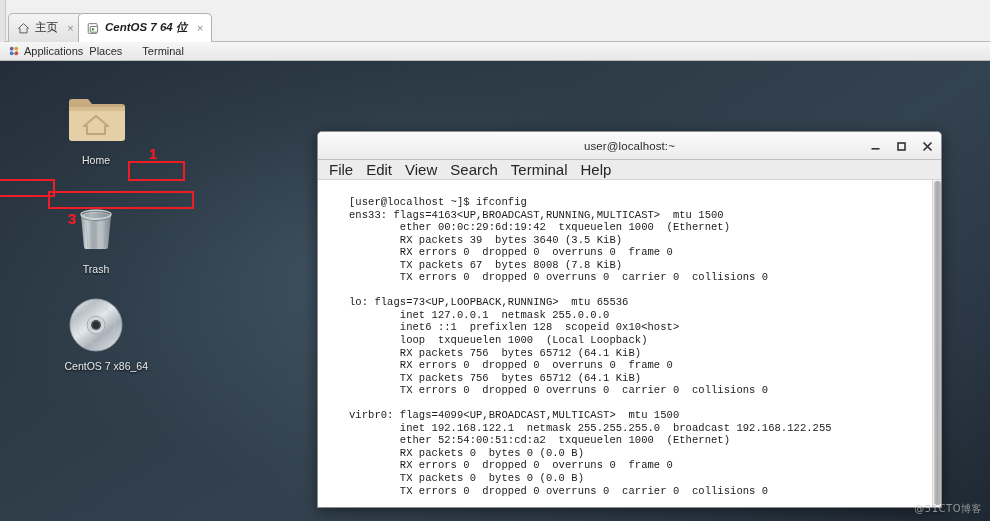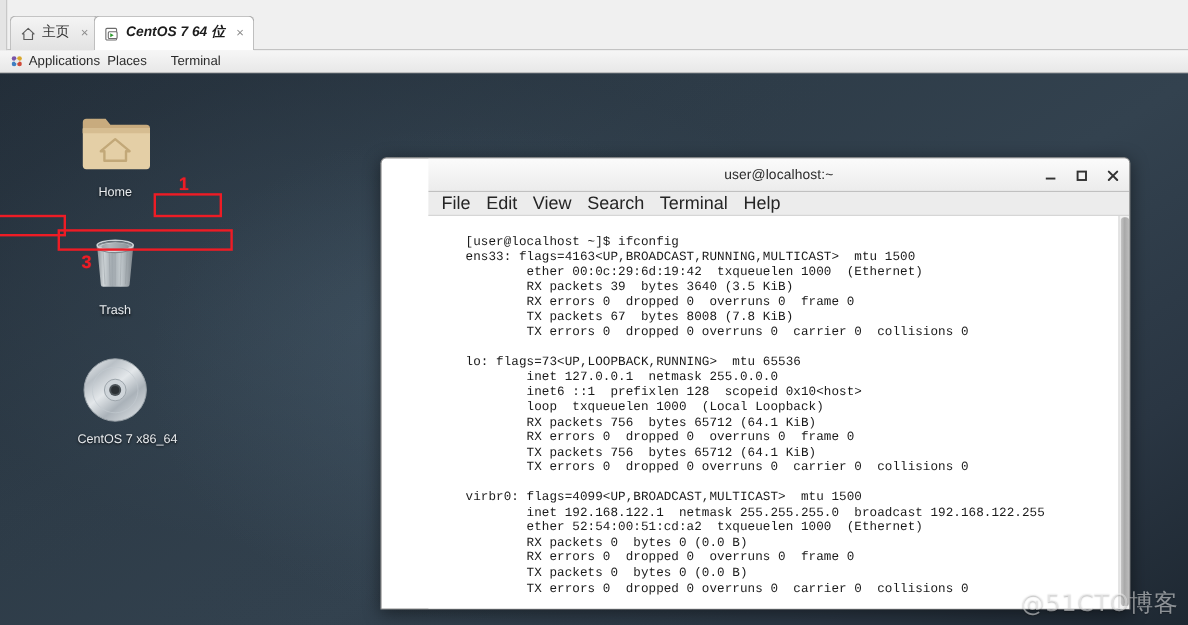--- a/index.html
+++ b/index.html
@@ -146,35 +146,34 @@
     justify-content: center;
   }
   .dicon .caption {
     margin-top: 4px;
     font-size: 10.5px;
     color: #e9ecef;
     text-shadow: 0 1px 2px rgba(0,0,0,0.85);
     line-height: 13px;
   }
   #icon-home  { left: 44px; top: 27px; }
-  #icon-trash { left: 44px; top: 126px; }
+  #icon-trash { left: 44px; top: 136px; }
   #icon-cd    { left: 44px; top: 233px; text-align: right; }
 
   
   .term-window {
     position: absolute;
     left: 317px; top: 70px;
     width: 625px; height: 377px;
     background: #ffffff;
     border: 1px solid #8e8e8e;
     border-radius: 5px 5px 0 0;
     box-shadow: 0 3px 14px rgba(0,0,0,0.45);
     box-sizing: border-box;
     overflow: hidden;
-    padding-left: 39px;
   }
   .term-titlebar {
     position: relative;
     height: 28px;
     background: linear-gradient(to bottom, #fbfbfb, #ececec);
     border-bottom: 1px solid #c0c0c0;
     display: flex;
     align-items: center;
     justify-content: center;
     box-sizing: border-box;
@@ -278,21 +277,21 @@
     line-height: 15px;
     pointer-events: none;
     text-shadow: 0 0 1px rgba(238,28,37,0.6);
   }
 
   
   .watermark {
     position: absolute;
     right: 8px;
     bottom: 5px;
-    font-size: 20px;
+    font-size: 10px;
     color: rgba(255,255,255,0.50);
     font-family: "DejaVu Sans", sans-serif;
     letter-spacing: 0.5px;
     user-select: none;
     pointer-events: none;
     text-shadow: 0 1px 1px rgba(0,0,0,0.25);
   }
 </style>
 </head>
 <body>

